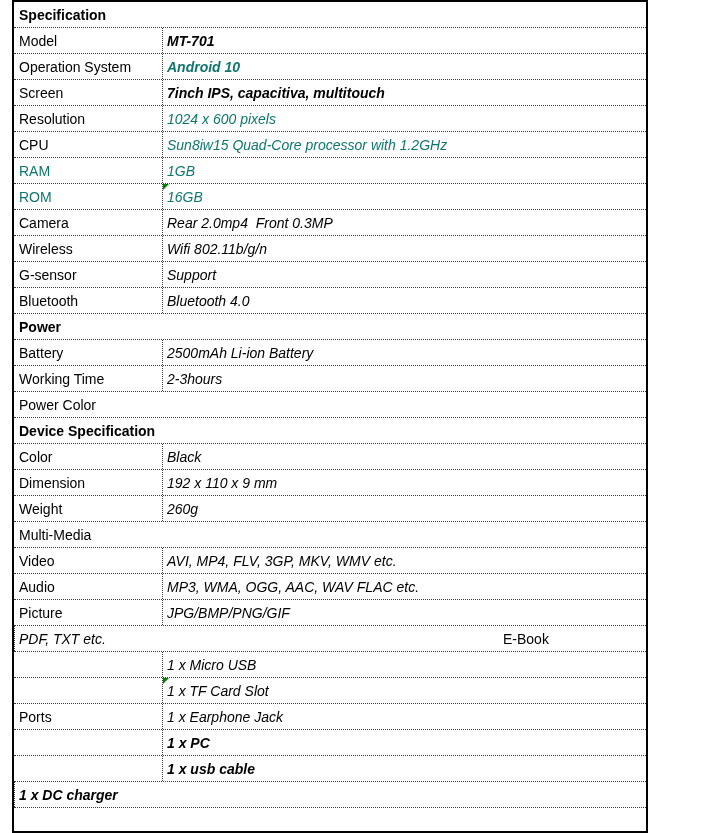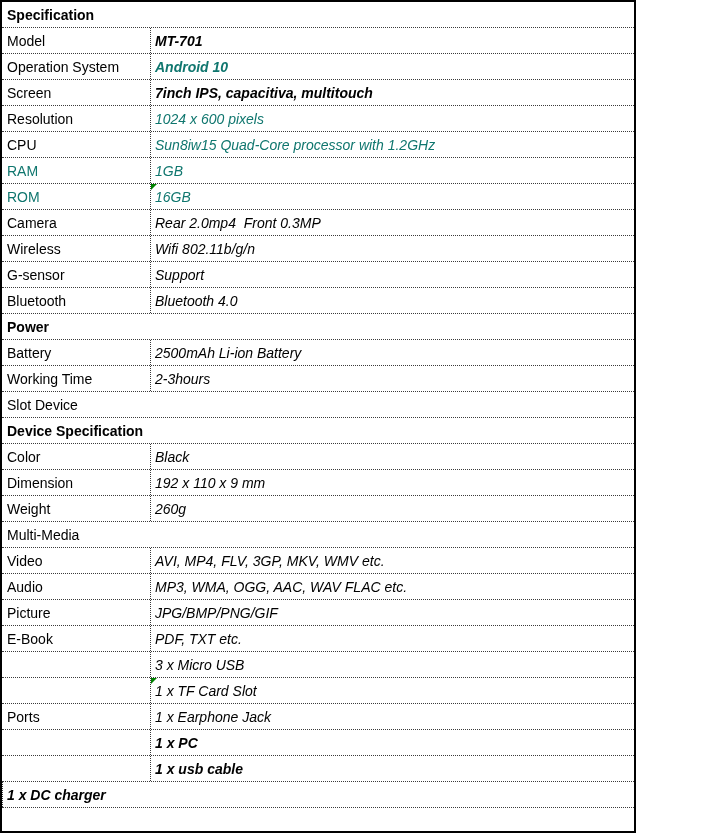--- a/index.html
+++ b/index.html
@@ -5,20 +5,21 @@
   * { box-sizing: border-box; }
   html, body { margin: 0; padding: 0; background: #ffffff; }
   body { font-family: "Liberation Sans", sans-serif; }
 
   .spec-table {
     width: 636px;
     height: 833px;
     border: 2px solid #000000;
     background: #ffffff;
     overflow: hidden;
+    margin-left: 12px;
   }
 
   .row {
     display: flex;
     height: 26px;
     border-bottom: 1px dotted #3a3a3a;
     align-items: center;
     font-size: 14px;
     line-height: 1;
     color: #000000;
@@ -188,21 +189,21 @@
     <div class="cell label">
       <span class="ltext">Working Time</span>
     </div>
     <div class="cell value">
 
       <span class="vtext">2-3hours</span>
     </div>
   </div>
     <div class="row">
     <div class="cell label">
-      <span class="ltext">Slot Device</span>
+      <span class="ltext">Power Color</span>
     </div>
   </div>
     <div class="row section">
     <div class="cell label">
       <span class="ltext bold">Device Specification</span>
     </div>
   </div>
     <div class="row">
     <div class="cell label">
       <span class="ltext">Color</span>
@@ -256,35 +257,35 @@
     <div class="row">
     <div class="cell label">
       <span class="ltext">Picture</span>
     </div>
     <div class="cell value">
 
       <span class="vtext">JPG/BMP/PNG/GIF</span>
     </div>
   </div>
     <div class="row">
+    <div class="cell value">
+
+      <span class="vtext">PDF, TXT etc.</span>
+    </div>
     <div class="cell label">
       <span class="ltext">E-Book</span>
     </div>
-    <div class="cell value">
-
-      <span class="vtext">PDF, TXT etc.</span>
-    </div>
   </div>
     <div class="row">
     <div class="cell label">
       <span class="ltext"></span>
     </div>
     <div class="cell value">
 
-      <span class="vtext">3 x Micro USB</span>
+      <span class="vtext">1 x Micro USB</span>
     </div>
   </div>
     <div class="row">
     <div class="cell label">
       <span class="ltext"></span>
     </div>
     <div class="cell value">
       <span class="marker show"></span>
       <span class="vtext">1 x TF Card Slot</span>
     </div>

